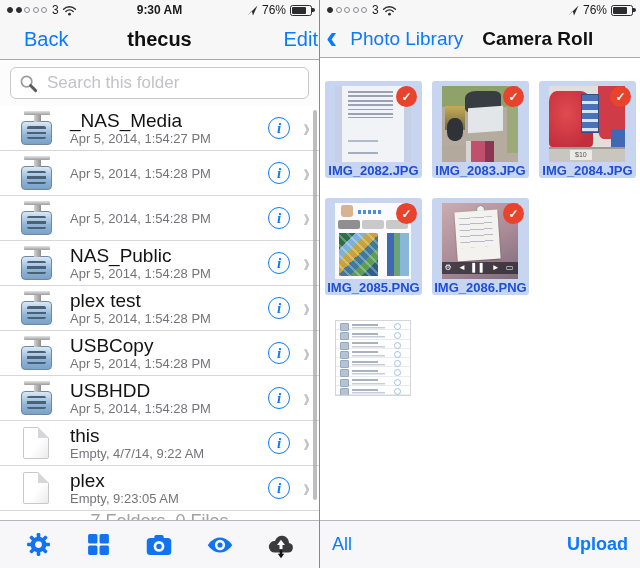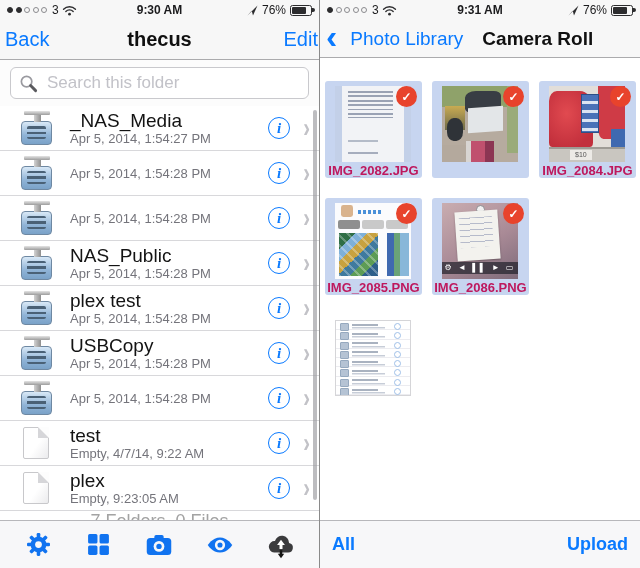--- a/index.html
+++ b/index.html
@@ -18,21 +18,21 @@
   .stime { position:absolute; left:0; right:0; text-align:center; font-weight:bold; font-size:12px; }
   .sright { margin-left:auto; display:flex; align-items:center; gap:4px; }
   .batt { width:22px; height:11px; border:1px solid #2c2c2e; border-radius:2.5px; position:relative; }
   .batt::before { content:""; position:absolute; left:1px; top:1px; bottom:1px; width:68%; background:#2c2c2e; border-radius:1px; }
   .batt::after { content:""; position:absolute; right:-3.5px; top:2.5px; width:2.5px; height:4px; background:#2c2c2e; border-radius:0 2px 2px 0; }
 
   
   .navbar { height:40px; background:#f7f7f7; border-bottom:1px solid #ababad; position:relative; display:flex; align-items:center; }
   .nav-title { position:absolute; left:0; right:0; text-align:center; font-size:20px; font-weight:bold; color:#101010; }
   .nav-btn { font-size:20px; color:#0a7aff; z-index:2; }
-  .nav-back { margin-left:5px; }
+  .nav-back { margin-left:24px; }
   .nav-edit { margin-left:auto; margin-right:1px; }
   .rnav { height:38px; background:#f7f7f7; border-bottom:1px solid #ababad; display:flex; align-items:center; padding:0 6px; }
   .bchev { color:#0a7aff; font-size:34px; font-weight:bold; line-height:30px; margin-top:-6px; }
   .rback { color:#0a7aff; font-size:19px; margin-left:13px; }
   .rtitle { color:#101010; font-size:19px; font-weight:bold; margin-left:19px; }
 
   
   .searchwrap { height:46px; background:#fcfcfc; padding:7px 10px; position:relative; }
   .search { width:100%; height:32px; border:1px solid #c9c9cd; border-radius:6px; background:#fff; padding-left:36px; font-size:17px; color:#4c1d95; font-family:"Liberation Sans",sans-serif; }
   .search::placeholder { color:#c2c2c8; }
@@ -53,31 +53,31 @@
   .rsub { font-size:13px; color:#74747b; line-height:15px; }
   .info { width:22px; height:22px; border:1.5px solid #0a7aff; border-radius:50%; color:#0a7aff; font-family:"Liberation Serif",serif; font-style:italic; font-weight:bold; font-size:15px; display:flex; align-items:center; justify-content:center; flex:0 0 22px; margin-right:12px; }
   .chev { color:#c2c2c7; font-size:27px; font-weight:bold; margin-right:8px; line-height:40px; transform:scaleX(.75); }
   .fcount { position:absolute; left:0; right:0; top:511px; text-align:center; font-size:18px; color:#a3a3a3; z-index:1; }
   .lscroll { position:absolute; right:2px; top:110px; width:4px; height:390px; background:#9a9a9e; opacity:.65; border-radius:2px; z-index:3; }
 
   
   .toolbar { position:absolute; left:0; right:0; bottom:0; height:48px; background:#f7f7f9; border-top:1px solid #b7b7bb; display:flex; align-items:center; justify-content:space-around; padding:0 8px; z-index:4; }
   .tbtn { width:30px; height:30px; display:flex; align-items:center; justify-content:center; }
   .rbottom { position:absolute; left:0; right:0; bottom:0; height:48px; background:#f7f7f9; border-top:1px solid #b7b7bb; display:flex; align-items:center; z-index:4; }
-  .rb-all { color:#0a7aff; font-size:18px; margin-left:12px;font-weight:bold; }
+  .rb-all { color:#0a7aff; font-size:18px; margin-left:12px; }
   .rb-upload { color:#0a7aff; font-size:18px; font-weight:bold; margin-left:auto; margin-right:12px; }
 
   
   .grid { padding:23px 0 0 5px; display:flex; flex-wrap:wrap; }
   .cell { width:97px; height:97px; margin:0 10px 20px 0; border-radius:3px; position:relative; }
   .cell.c3 { margin-right:0; }
   .cell.selected { background:#c7d5f0; }
   .thumb { position:absolute; left:10px; top:5px; width:76px; height:76px; overflow:hidden; }
   .thumb div { position:absolute; }
-  .plabel { position:absolute; left:-4px; right:-4px; top:82px; text-align:center; font-size:13px; font-weight:bold; color:#be185d; white-space:nowrap; }
+  .plabel { position:absolute; left:-4px; right:-4px; top:82px; text-align:center; font-size:13px; font-weight:bold; color:#1d4ed8; white-space:nowrap; }
   .badge { position:absolute; right:5px; top:5px; width:21px; height:21px; border-radius:50%; background:#e8432c; color:#fff; font-size:12px; font-weight:bold; display:flex; align-items:center; justify-content:center; z-index:2; }
   .cell:not(.selected) .badge { display:none; }
 
   
   .t-receipt { background:#c3d0e8; }
   .t-receipt .paper { left:7px; top:0; width:62px; height:76px; background:#f2f3f6; }
   .t-receipt .paper::before { content:""; position:absolute; left:6px; right:11px; top:5px; height:27px; background:repeating-linear-gradient(#9aa2b4 0 1.8px,rgba(0,0,0,0) 1.8px 4.4px); }
   .t-receipt .paper::after { content:""; position:absolute; left:6px; right:26px; bottom:8px; height:2px; background:#a6adbd; box-shadow:0 -12px 0 0 #b4bbc8; }
   .t-room { background:linear-gradient(#8fa26a 0 27%,#b6ab9f 27%); }
   .t-room .g1 { right:0; top:0; width:14%; height:88%; background:#9aab79; }
@@ -224,31 +224,32 @@
             <div class="rsub">Apr 5, 2014, 1:54:28 PM</div>
           </div>
         <span class="info">i</span>
         <span class="chev">›</span>
       </div>
       <div class="row">
         <span class="fi nas">
             <span class="box"></span>
           </span>
         <div class="rtxt">
+            <div class="rname">USBHDD</div>
             <div class="rsub">Apr 5, 2014, 1:54:28 PM</div>
           </div>
         <span class="info">i</span>
         <span class="chev">›</span>
       </div>
       <div class="row">
         <span class="fi file">
             <span class="page"></span>
           </span>
         <div class="rtxt">
-            <div class="rname">test</div>
+            <div class="rname">this</div>
             <div class="rsub">Empty, 4/7/14, 9:22 AM</div>
           </div>
         <span class="info">i</span>
         <span class="chev">›</span>
       </div>
       <div class="row">
         <span class="fi file">
             <span class="page"></span>
           </span>
         <div class="rtxt">
@@ -321,21 +322,20 @@
             <span class="dot"></span>
             <span class="dot"></span>
         </span>
         <span class="carrier">3</span>
         <svg width="15" height="11" viewBox="0 0 16 12">
           <path d="M1.5,4.6 a9.2,9.2 0 0 1 13,0" fill="none" stroke="#2c2c2e" stroke-width="1.5" stroke-linecap="round"></path>
           <path d="M4,7 a5.6,5.6 0 0 1 8,0" fill="none" stroke="#2c2c2e" stroke-width="1.5" stroke-linecap="round"></path>
           <circle cx="8" cy="10" r="1.5" fill="#2c2c2e"></circle>
         </svg>
       </div>
-      <div class="stime">9:31 AM</div>
       <div class="sright">
         <svg width="11" height="11" viewBox="0 0 11 11">
           <path d="M0.5,10.5 L10.5,0.5 L6,10.5 L4.7,5.8 Z" fill="#2c2c2e"></path>
         </svg>
         <span>76%</span>
         <span class="batt"></span>
       </div>
     </div>
 
     <div class="rnav">
@@ -358,20 +358,21 @@
         <div class="thumb t-room">
           <div class="g1"></div>
             <div class="bags"></div>
             <div class="box2"></div>
             <div class="pile"></div>
           <div class="bag2"></div>
             <div class="fl"></div>
             <div class="pink"></div>
         </div>
         <span class="badge">✓</span>
+        <div class="plabel">IMG_2083.JPG</div>
       </div>
 
       <div class="cell c3 selected">
         <div class="thumb t-red">
           <div class="rb2"></div>
             <div class="rb1"></div>
             <div class="lbl"></div>
             <div class="rb3"></div>
           <div class="shelf"></div>
             <div class="tag">$10</div>

